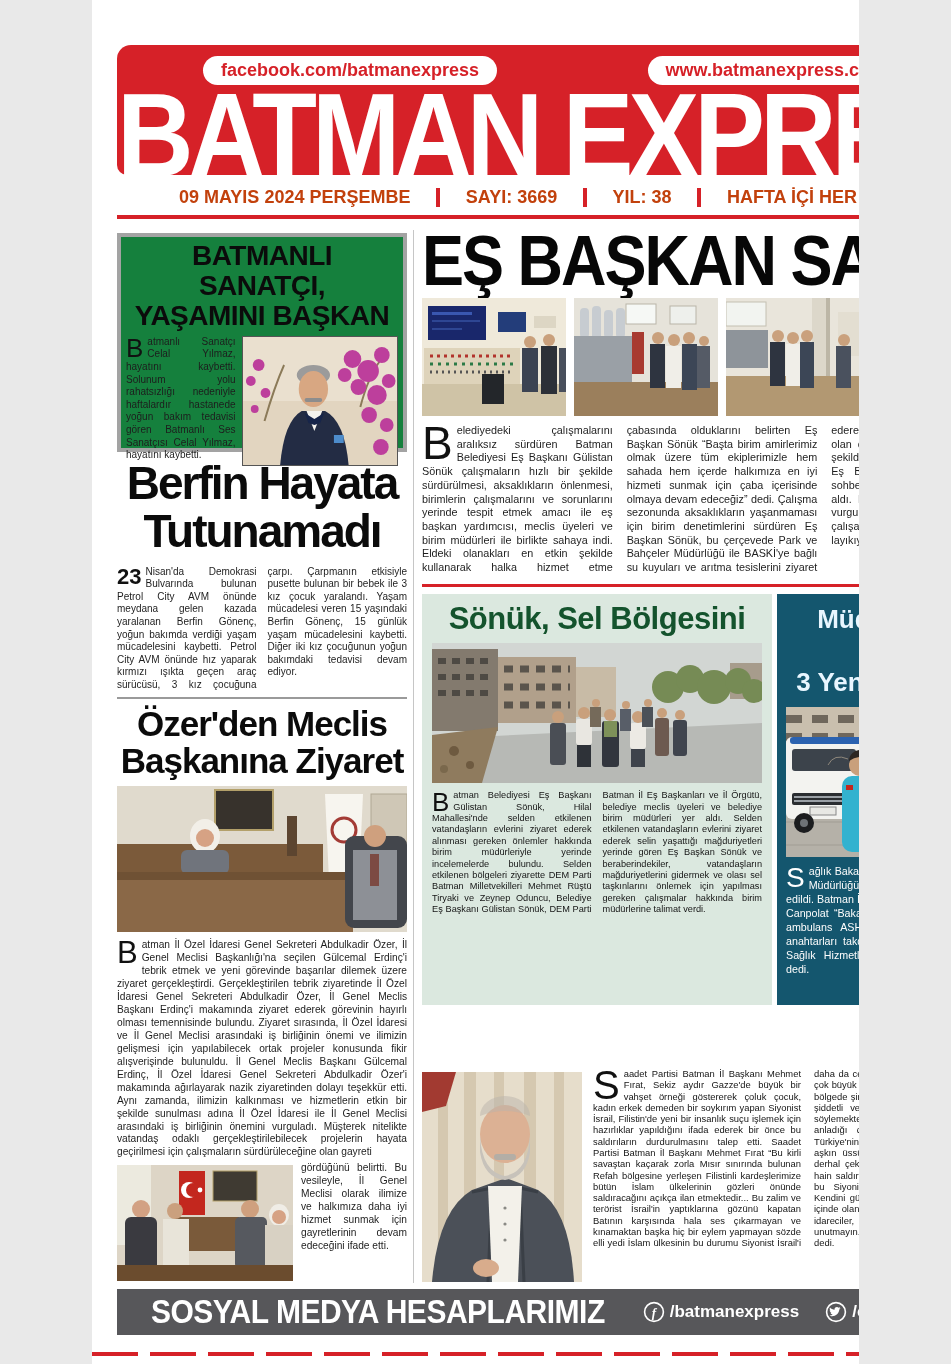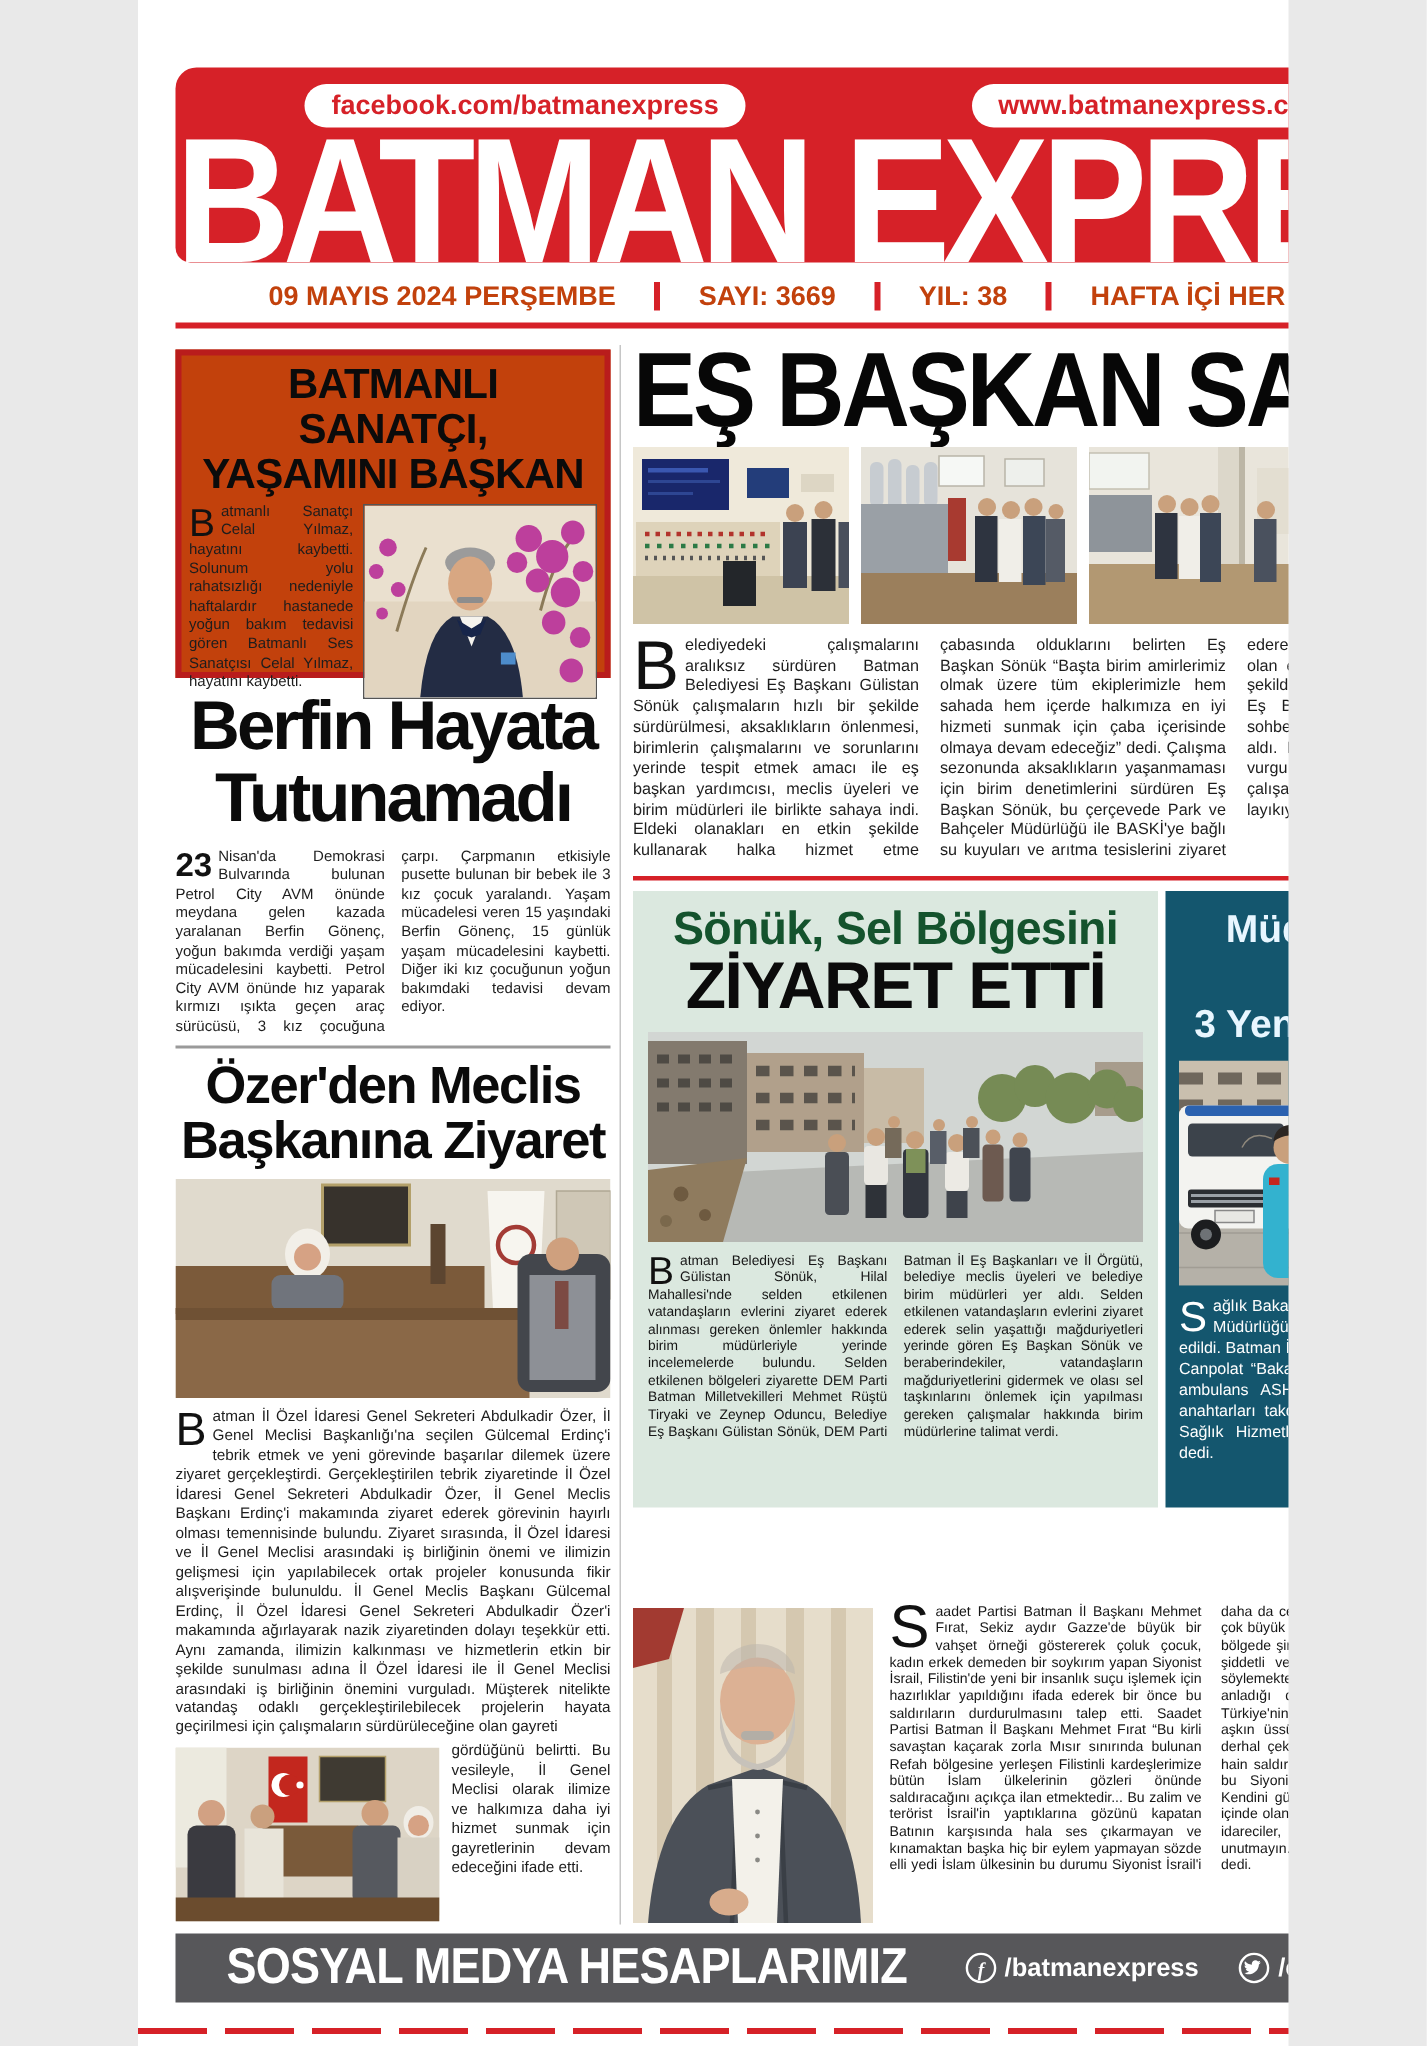--- a/index.html
+++ b/index.html
@@ -10,21 +10,21 @@
   .pill{position:absolute;top:11px;background:#fff;color:var(--brand-red,#d62128);font-weight:bold;font-size:18px;padding:4px 18px;border-radius:17px;white-space:nowrap;}
   .pill-left{left:86px;}
   .pill-right{right:118px;}
   .masthead{position:absolute;left:0;right:0;top:30px;text-align:center;color:#fff;font-weight:bold;font-size:106px;letter-spacing:-5px;line-height:1;transform:scaleY(1.12);transform-origin:top center;white-space:nowrap;}
   .datebar{left:25px;top:181px;width:905px;height:32px;display:flex;align-items:center;justify-content:space-between;padding:0 58px 0 62px;box-sizing:border-box;font-weight:bold;font-size:18px;color:#c2410c;}
   .datesep{width:4px;height:19px;background:var(--brand-red,#d62128);}
   .rule-red{background:var(--brand-red,#d62128);}
   .rule-top{left:25px;top:215px;width:905px;height:4px;}
   
   .vdivider{left:321px;top:230px;width:1px;height:1053px;background:#c6c6c6;}
-  .art-sanatci{left:25px;top:233px;width:290px;height:219px;border:4px solid #b91c1c;box-sizing:border-box;padding:4px 5px;background:#c2410c;}
+  .art-sanatci{left:25px;top:233px;width:290px;height:219px;border:4px solid #a3a3a3;box-sizing:border-box;padding:4px 5px;background:#15803d;}
   .t-sanatci{font-size:28px;line-height:1.07;text-align:center;font-weight:bold;letter-spacing:-0.5px;color:#0b0b0b;}
   .sanatci-row{display:flex;gap:6px;margin-top:5px;}
   .sanatci-row p{margin:0;width:112px;}
   .bt{font-size:10px;line-height:1.26;text-align:justify;color:#1d1d1d;}
   .ph{display:block;}
   .ph-celal{width:158px;height:128px;border:1px solid #555;}
   .art-berfin{left:25px;top:460px;width:290px;}
   .t-berfin{font-size:46px;line-height:1.04;text-align:center;font-weight:bold;letter-spacing:-2px;color:#0b0b0b;}
   .berfin-body{margin-top:10px;column-count:2;column-gap:11px;}
   .rule-gray{left:25px;top:697px;width:290px;height:2px;background:#9a9a9a;}
@@ -274,21 +274,20 @@
         <rect x="96" y="53" width="11" height="30" fill="#e0833f"></rect>
     </svg>
   </div>
 
   <p class="abs bt esb-body"><span class="dc dc-l">B</span><span>elediyedeki çalışmalarını aralıksız sürdüren Batman Belediyesi Eş Başkanı Gülistan Sönük çalışmaların hızlı bir şekilde sürdürülmesi, aksaklıkların önlenmesi, birimlerin çalışmalarını ve sorunlarını yerinde tespit etmek amacı ile eş başkan yardımcısı, meclis üyeleri ve birim müdürleri ile birlikte sahaya indi. Eldeki olanakları en etkin şekilde kullanarak halka hizmet etme çabasında olduklarını belirten Eş Başkan Sönük “Başta birim amirlerimiz olmak üzere tüm ekiplerimizle hem sahada hem içerde halkımıza en iyi hizmeti sunmak için çaba içerisinde olmaya devam edeceğiz” dedi. Çalışma sezonunda aksaklıkların yaşanmaması için birim denetimlerini sürdüren Eş Başkan Sönük, bu çerçevede Park ve Bahçeler Müdürlüğü ile BASKİ'ye bağlı su kuyuları ve arıtma tesislerini ziyaret ederek denimde bulunup bilgi aldı. Var olan eksiklik ve aksaklıkların ivedi bir şekilde tamamlanması talimatını veren Eş Başkan Sönük, çalışanlarla da sohbet ederek dilek ve temennilerini aldı. El birliği ile çalışmanın önemine vurgu yapan Eş Başkan Sönük çalışanlardan görevlerinin gereğini layıkıyla yapmaları gerektiğini hatırlattı.</span></p>
 
   <div class="abs rule-red rule-mid"></div>
 
   <div class="abs box-sonuk">
     <div class="t-sonuk1">Sönük, Sel Bölgesini</div>
-    <div class="t-sonuk2">ZİYARET ETTİ</div>
     <svg class="ph ph-sonuk" viewBox="0 0 330 140" preserveAspectRatio="none">
       <rect width="330" height="140" fill="#d2d6d3"></rect>
       <rect x="0" y="6" width="66" height="82" fill="#837a6e"></rect>
       <line x1="6" y1="18" x2="60" y2="18" stroke="#4e4a44" stroke-width="6" stroke-dasharray="8 6"></line>
       <line x1="6" y1="34" x2="60" y2="34" stroke="#4e4a44" stroke-width="6" stroke-dasharray="8 6"></line>
       <line x1="6" y1="50" x2="60" y2="50" stroke="#4e4a44" stroke-width="6" stroke-dasharray="8 6"></line>
       <rect x="66" y="14" width="78" height="66" fill="#b1a08b"></rect>
       <line x1="72" y1="26" x2="138" y2="26" stroke="#5a544c" stroke-width="7" stroke-dasharray="9 7"></line>
       <line x1="72" y1="44" x2="138" y2="44" stroke="#5a544c" stroke-width="7" stroke-dasharray="9 7"></line>
       <line x1="72" y1="62" x2="138" y2="62" stroke="#5a544c" stroke-width="7" stroke-dasharray="9 7"></line>

